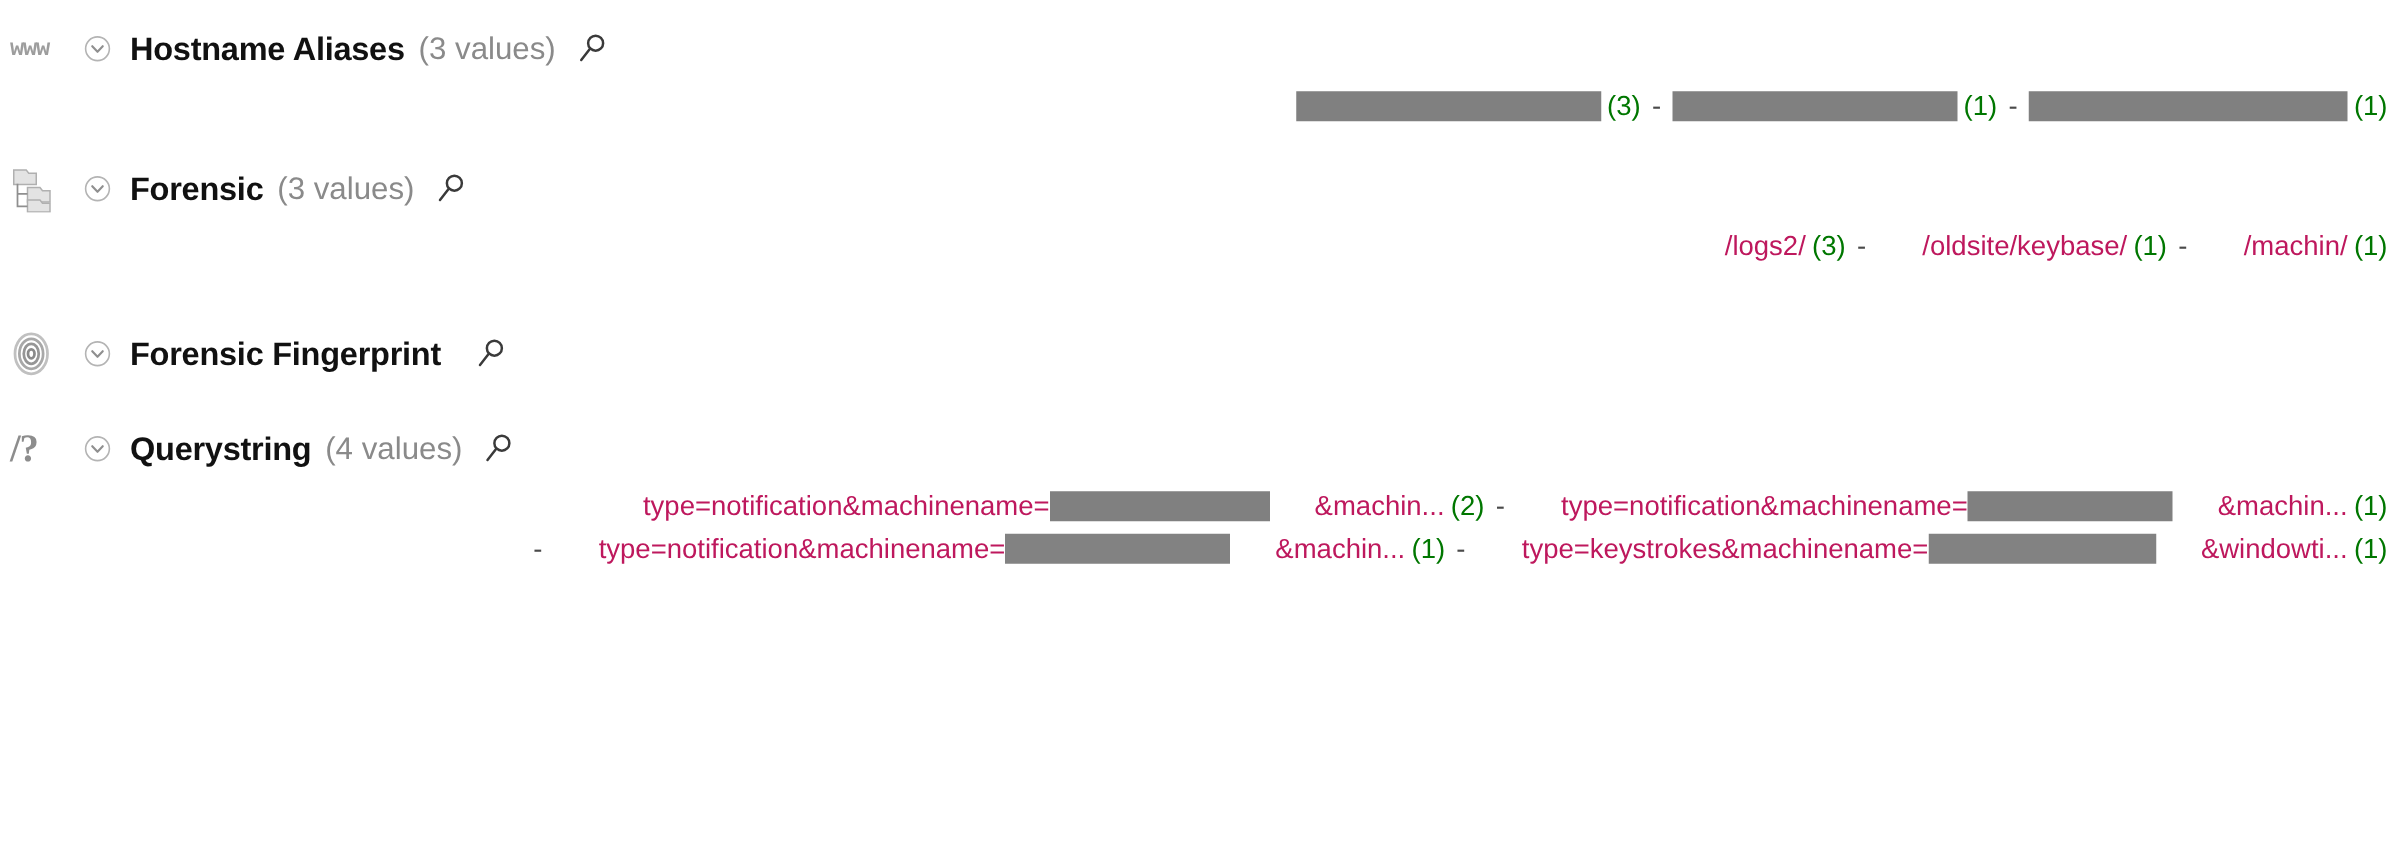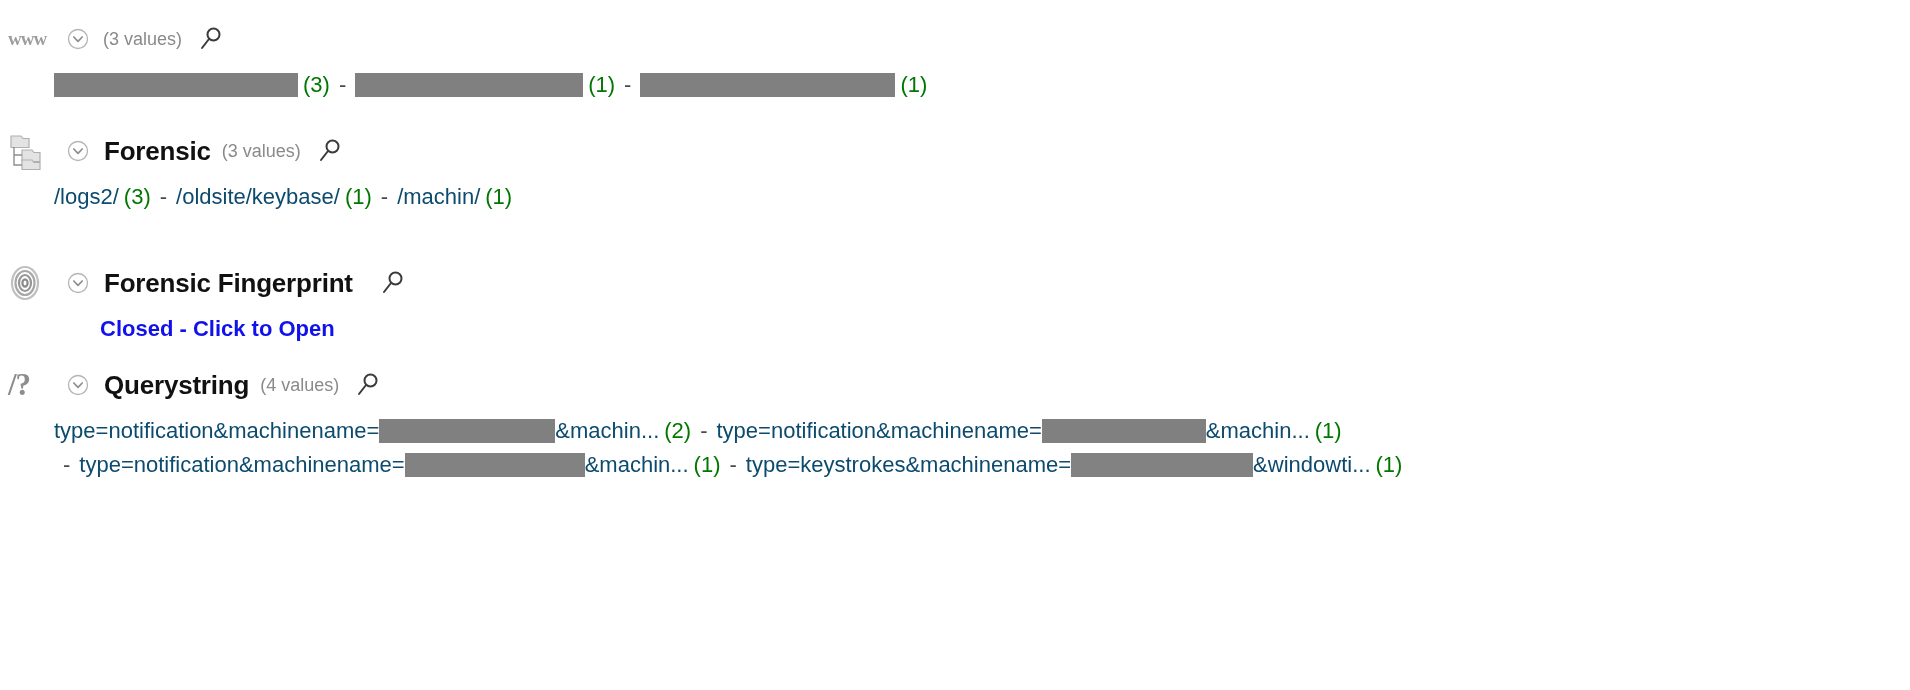--- a/index.html
+++ b/index.html
@@ -46,44 +46,46 @@
 
   .sec-title {
     font-size: 26px;
     font-weight: bold;
     color: #111111;
     margin-left: 12px;
     letter-spacing: -0.2px;
     white-space: nowrap;
   }
   .sec-count {
-    font-size: 18px;
+    font-size: 25px;
     color: #8a8a8a;
     margin-left: 11px;
     white-space: nowrap;
   }
   .magnifier {
     margin-left: 17px;
     display: flex;
     align-items: center;
     cursor: pointer;
   }
 
   
   .values {
-    padding-left: 54px;
+    padding-left: 118px;
     font-size: 22px;
     line-height: 34px;
     color: #1414ff;
     white-space: nowrap;
+    text-align: right;
   }
   .val-link {
-    color: #0c4a6e;
+    color: #be185d;
     text-decoration: none;
     cursor: pointer;
+    margin-left: 36px;
   }
   .val-count {
     color: #007700;
     margin-left: 5px;
   }
   .val-sep {
     color: #4a4a4a;
     margin: 0 9px;
     font-size: 22px;
   }
@@ -99,21 +101,21 @@
     padding-left: 100px;
     font-size: 22px;
     font-weight: bold;
     color: #1111ee;
     cursor: pointer;
     white-space: nowrap;
   }
 
   
   .www-glyph {
-    font-family: Liberation Serif, serif;
+    font-family: Liberation Mono, monospace;
     font-size: 19px;
     font-weight: bold;
     color: #9d9d9d;
     letter-spacing: -1px;
   }
   .qs-glyph {
     font-family: "Liberation Serif", serif;
     font-size: 31px;
     font-weight: bold;
     color: #8d8d8d;
@@ -136,20 +138,21 @@
     <div class="sec-head">
       <span class="type-icon">
         <span class="www-glyph">www</span>
       </span>
       <span class="chevron">
         <svg width="22" height="22" viewBox="0 0 22 22" aria-hidden="true">
           <circle cx="11" cy="11" r="9.5" fill="none" stroke="#b4b4b4" stroke-width="1.3"></circle>
           <path d="M6.8 9 L11 13.4 L15.2 9" fill="none" stroke="#8f8f8f" stroke-width="1.7" stroke-linecap="round" stroke-linejoin="round"></path>
         </svg>
       </span>
+      <span class="sec-title">Hostname Aliases</span>
       <span class="sec-count">(3 values)</span>
       <span class="magnifier">
         <svg width="24" height="26" viewBox="0 0 24 26" aria-hidden="true">
           <circle cx="14.5" cy="8.5" r="6" fill="none" stroke="#3a3a3a" stroke-width="2"></circle>
           <line x1="10" y1="13" x2="3" y2="22" stroke="#3a3a3a" stroke-width="2" stroke-linecap="round"></line>
         </svg>
       </span>
     </div>
     <div class="spacer-6"></div>
     <div class="values">
@@ -214,21 +217,20 @@
       <span class="sec-title">Forensic Fingerprint</span>
       <span class="sec-count"></span>
       <span class="magnifier">
         <svg width="24" height="26" viewBox="0 0 24 26" aria-hidden="true">
           <circle cx="14.5" cy="8.5" r="6" fill="none" stroke="#3a3a3a" stroke-width="2"></circle>
           <line x1="10" y1="13" x2="3" y2="22" stroke="#3a3a3a" stroke-width="2" stroke-linecap="round"></line>
         </svg>
       </span>
     </div>
     <div class="spacer-10"></div>
-    <div class="closed-link">Closed - Click to Open</div>
   </div>
 
   <div class="spacer-20"></div>
   <div class="section">
     <div class="sec-head">
       <span class="type-icon">
         <span class="qs-glyph">/?</span>
       </span>
       <span class="chevron">
         <svg width="22" height="22" viewBox="0 0 22 22" aria-hidden="true">

